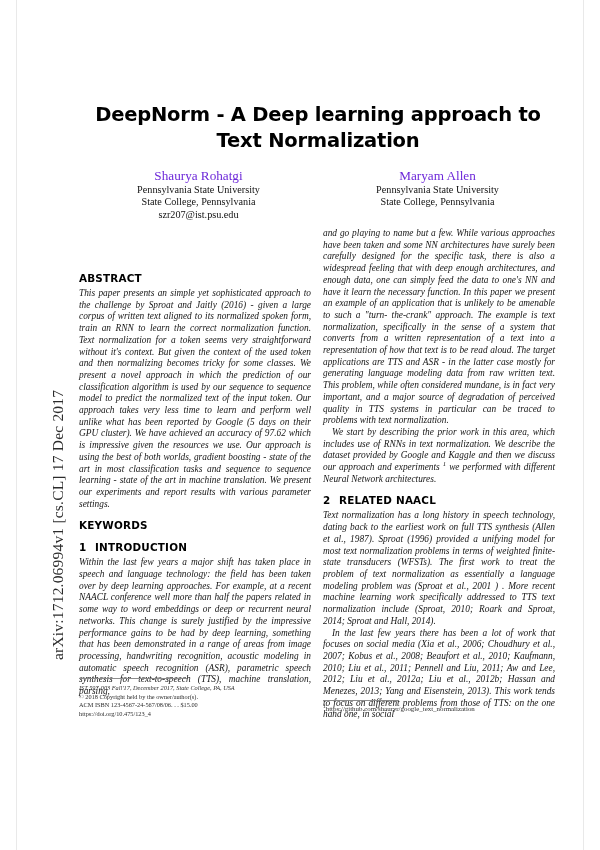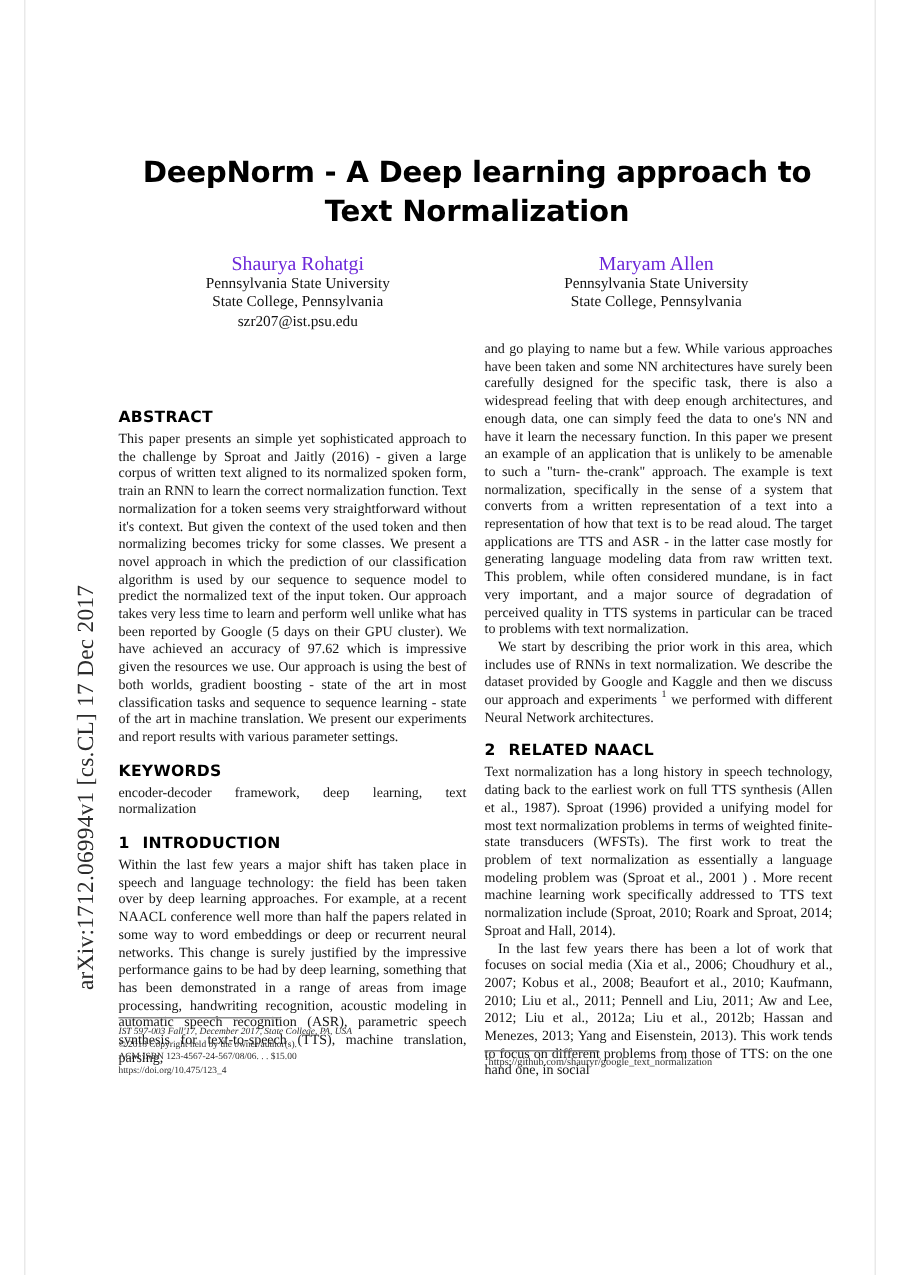--- a/index.html
+++ b/index.html
@@ -109,20 +109,21 @@
     padding-left: 0;
   }
   .sec-head .num {
     display: inline-block;
     width: 16px;
   }
   p.body-par {
     margin: 0 0 0 0;
     text-indent: 0;
     hyphens: manual;
+    font-style: italic;
   }
   p.body-par + p.body-par {
     text-indent: 9px;
   }
 
   sup.fnref {
     font-size: 6.6px;
     vertical-align: super;
     line-height: 0;
   }
@@ -194,21 +195,20 @@
       <div class="author-line">Pennsylvania State University</div>
       <div class="author-line">State College, Pennsylvania</div>
     </div>
   </div>
 
   <div class="col col-left">
     <div class="sec-head" style="margin-top:0">ABSTRACT</div>
     <p class="body-par">This paper presents an simple yet sophisticated approach to the challenge by Sproat and Jaitly (2016) - given a large corpus of written text aligned to its normalized spoken form, train an RNN to learn the correct normalization function. Text normalization for a token seems very straightforward without it's context. But given the context of the used token and then normalizing becomes tricky for some classes. We present a novel approach in which the prediction of our classification algorithm is used by our sequence to sequence model to predict the normalized text of the input token. Our approach takes very less time to learn and perform well unlike what has been reported by Google (5 days on their GPU cluster). We have achieved an accuracy of 97.62 which is impressive given the resources we use. Our approach is using the best of both worlds, gradient boosting - state of the art in most classification tasks and sequence to sequence learning - state of the art in machine translation. We present our experiments and report results with various parameter settings.</p>
 
     <div class="sec-head">KEYWORDS</div>
-    <p class="body-par">encoder-decoder framework, deep learning, text normalization</p>
 
     <div class="sec-head numbered">
       <span class="num">1</span><span>INTRODUCTION</span>
     </div>
     <p class="body-par">Within the last few years a major shift has taken place in speech and language technology: the field has been taken over by deep learning approaches. For example, at a recent NAACL conference well more than half the papers related in some way to word embeddings or deep or recurrent neural networks. This change is surely justified by the impressive performance gains to be had by deep learning, something that has been demonstrated in a range of areas from image processing, handwriting recognition, acoustic modeling in automatic speech recognition (ASR), parametric speech synthesis for text-to-speech (TTS), machine translation, parsing,</p>
   </div>
 
   <div class="col col-right">
     <p class="body-par">and go playing to name but a few. While various approaches have been taken and some NN architectures have surely been carefully designed for the specific task, there is also a widespread feeling that with deep enough architectures, and enough data, one can simply feed the data to one's NN and have it learn the necessary function. In this paper we present an example of an application that is unlikely to be amenable to such a "turn- the-crank" approach. The example is text normalization, specifically in the sense of a system that converts from a written representation of a text into a representation of how that text is to be read aloud. The target applications are TTS and ASR - in the latter case mostly for generating language modeling data from raw written text. This problem, while often considered mundane, is in fact very important, and a major source of degradation of perceived quality in TTS systems in particular can be traced to problems with text normalization.</p>
     <p class="body-par"><span>We start by describing the prior work in this area, which includes use of RNNs in text normalization. We describe the dataset provided by Google and Kaggle and then we discuss our approach and experiments </span><sup class="fnref">1</sup><span> we performed with different Neural Network architectures.</span></p>

